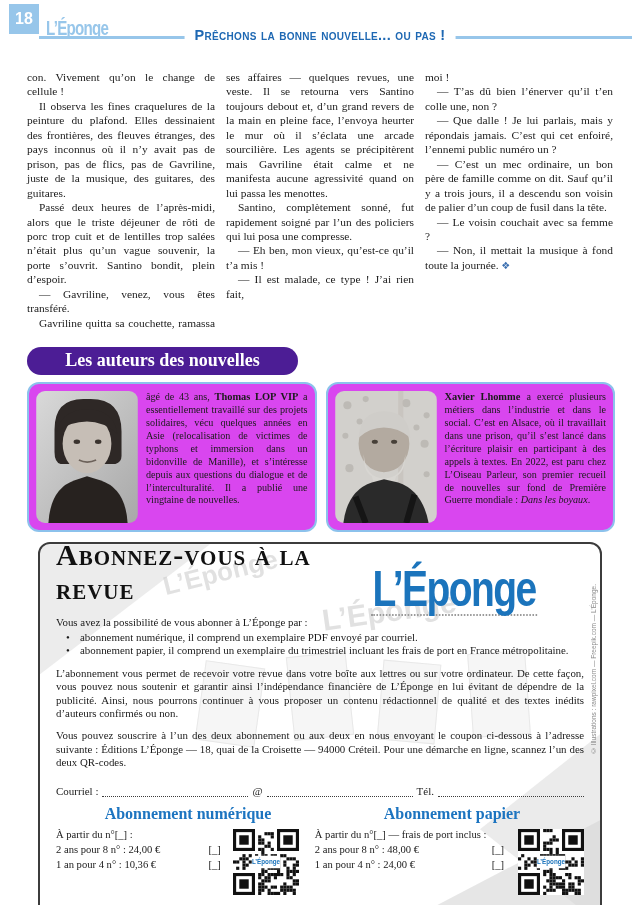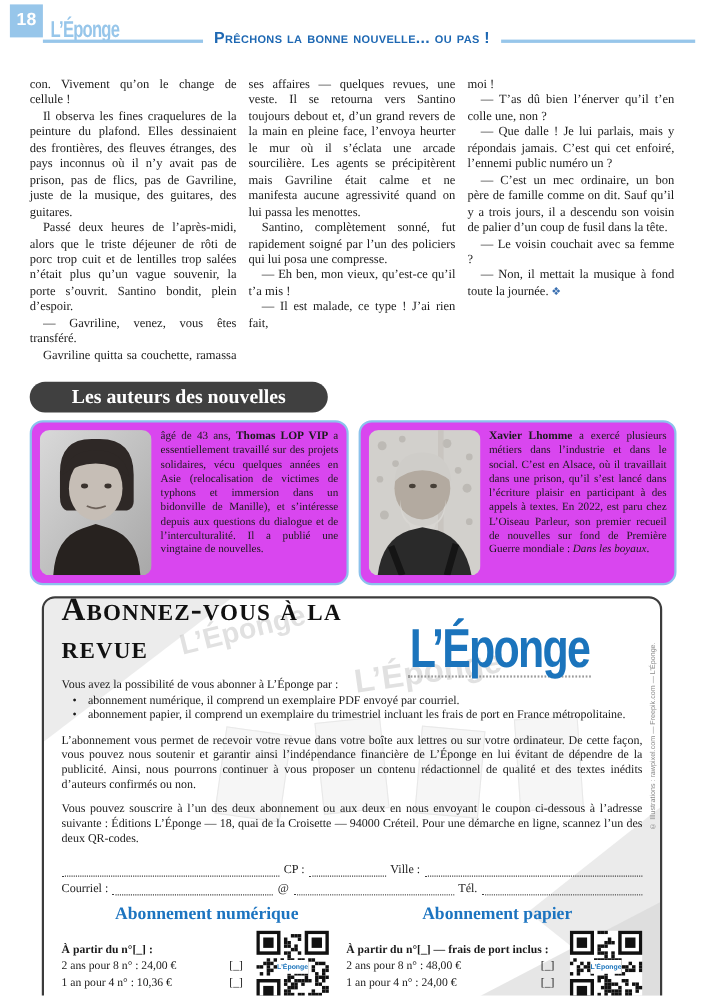--- a/index.html
+++ b/index.html
@@ -20,21 +20,21 @@
 
   
   .story { display:flex; gap:11px; margin:12px 26px 0 27px; }
   .story .col { width:188px; }
   .sp { font-size:11.4px; line-height:14.45px; text-align:justify; text-indent:12px; }
   .sp.noind { text-indent:0; }
   .sp.cont { text-align-last:justify; }
   .flor { color:#3a6fb0; font-size:10px; }
 
   
-  .authors-banner { margin:17px 0 0 27px; width:271px; background:#404040; border-radius:15px;
+  .authors-banner { margin:17px 0 0 27px; width:271px; background:#4c1d95; border-radius:15px;
                     color:#fff; font-weight:700; font-size:18px; text-align:center; padding:3px 0 4px; }
   .cards { display:flex; gap:9px; margin:7px 25px 0 27px; }
   .card { flex:1; background:#d946ef; border:2px solid #8cc2ec; border-radius:12px; padding:7px; display:flex; gap:8px; height:150px; }
   .photo { width:102px; height:132px; border-radius:9px; overflow:hidden; flex:none; }
   .photo svg { display:block; width:100%; height:100%; }
   .bio { font-size:10.15px; line-height:12.9px; text-align:justify; }
   .bio b { font-size:10.4px; }
   .bio i { font-style:italic; }
 
   
@@ -64,21 +64,21 @@
   .form { margin-top:10px; font-size:11px; }
   .frow { display:flex; align-items:flex-end; gap:4px; height:17px; }
   .dots { flex:1; border-bottom:1.3px dotted #3c3c3c; height:12px; }
   .dots.short { flex:0 0 70px; }
   .flabel { white-space:nowrap; }
 
   .plan-headings { display:flex; margin-top:8px; }
   .plan-headings div { flex:1; text-align:center; color:#1c74c0; font-weight:700; font-size:16px; }
   .pricing { display:flex; margin-top:4px; gap:6px; }
   .plist { font-size:10.6px; line-height:15px; }
-  .plist .start { font-weight:700;margin-top:12px; }
+  .plist .start { font-weight:400; }
   .plist.left { width:196px; }
   .plist.right { width:225px; }
   .opt-row { display:flex; }
   .opt-row span:first-child { flex:1;font-family:Liberation Serif, serif; }
   .cb { font-weight:400; }
   .qrwrap { width:66px; height:66px; flex:none; margin-top:2px; position:relative; }
   .qrwrap svg { width:66px; height:66px; display:block; }
   .qr1 { margin-left:6px; margin-right:10px; }
   .qr2 { margin-left:8px; }
 </style>
@@ -192,27 +192,20 @@
     <p class="sub-text">Vous avez la possibilité de vous abonner à L’Éponge par :</p>
     <ul class="bullets">
         <li>abonnement numérique, il comprend un exemplaire PDF envoyé par courriel.</li>
         <li>abonnement papier, il comprend un exemplaire du trimestriel incluant les frais de port en France métropolitaine.</li>
       </ul>
 
     <p class="sub-text mt8">L’abonnement vous permet de recevoir votre revue dans votre boîte aux lettres ou sur votre ordinateur. De cette façon, vous pouvez nous soutenir et garantir ainsi l’indépendance financière de L’Éponge en lui évitant de dépendre de la publicité. Ainsi, nous pourrons continuer à vous proposer un contenu rédactionnel de qualité et des textes inédits d’auteurs confirmés ou non.</p>
     <p class="sub-text mt8">Vous pouvez souscrire à l’un des deux abonnement ou aux deux en nous envoyant le coupon ci-dessous à l’adresse suivante : Éditions L’Éponge — 18, quai de la Croisette — 94000 Créteil. Pour une démarche en ligne, scannez l’un des deux QR-codes.</p>
 
     <div class="form">
-      <div class="frow">
-        <span class="dots"></span>
-        <span class="flabel">CP :</span>
-          <span class="dots short"></span>
-        <span class="flabel">Ville :</span>
-          <span class="dots"></span>
-      </div>
       <div class="frow">
         <span class="flabel">Courriel :</span>
           <span class="dots"></span>
         <span class="flabel">@</span>
           <span class="dots"></span>
         <span class="flabel">Tél.</span>
           <span class="dots"></span>
       </div>
     </div>
 

